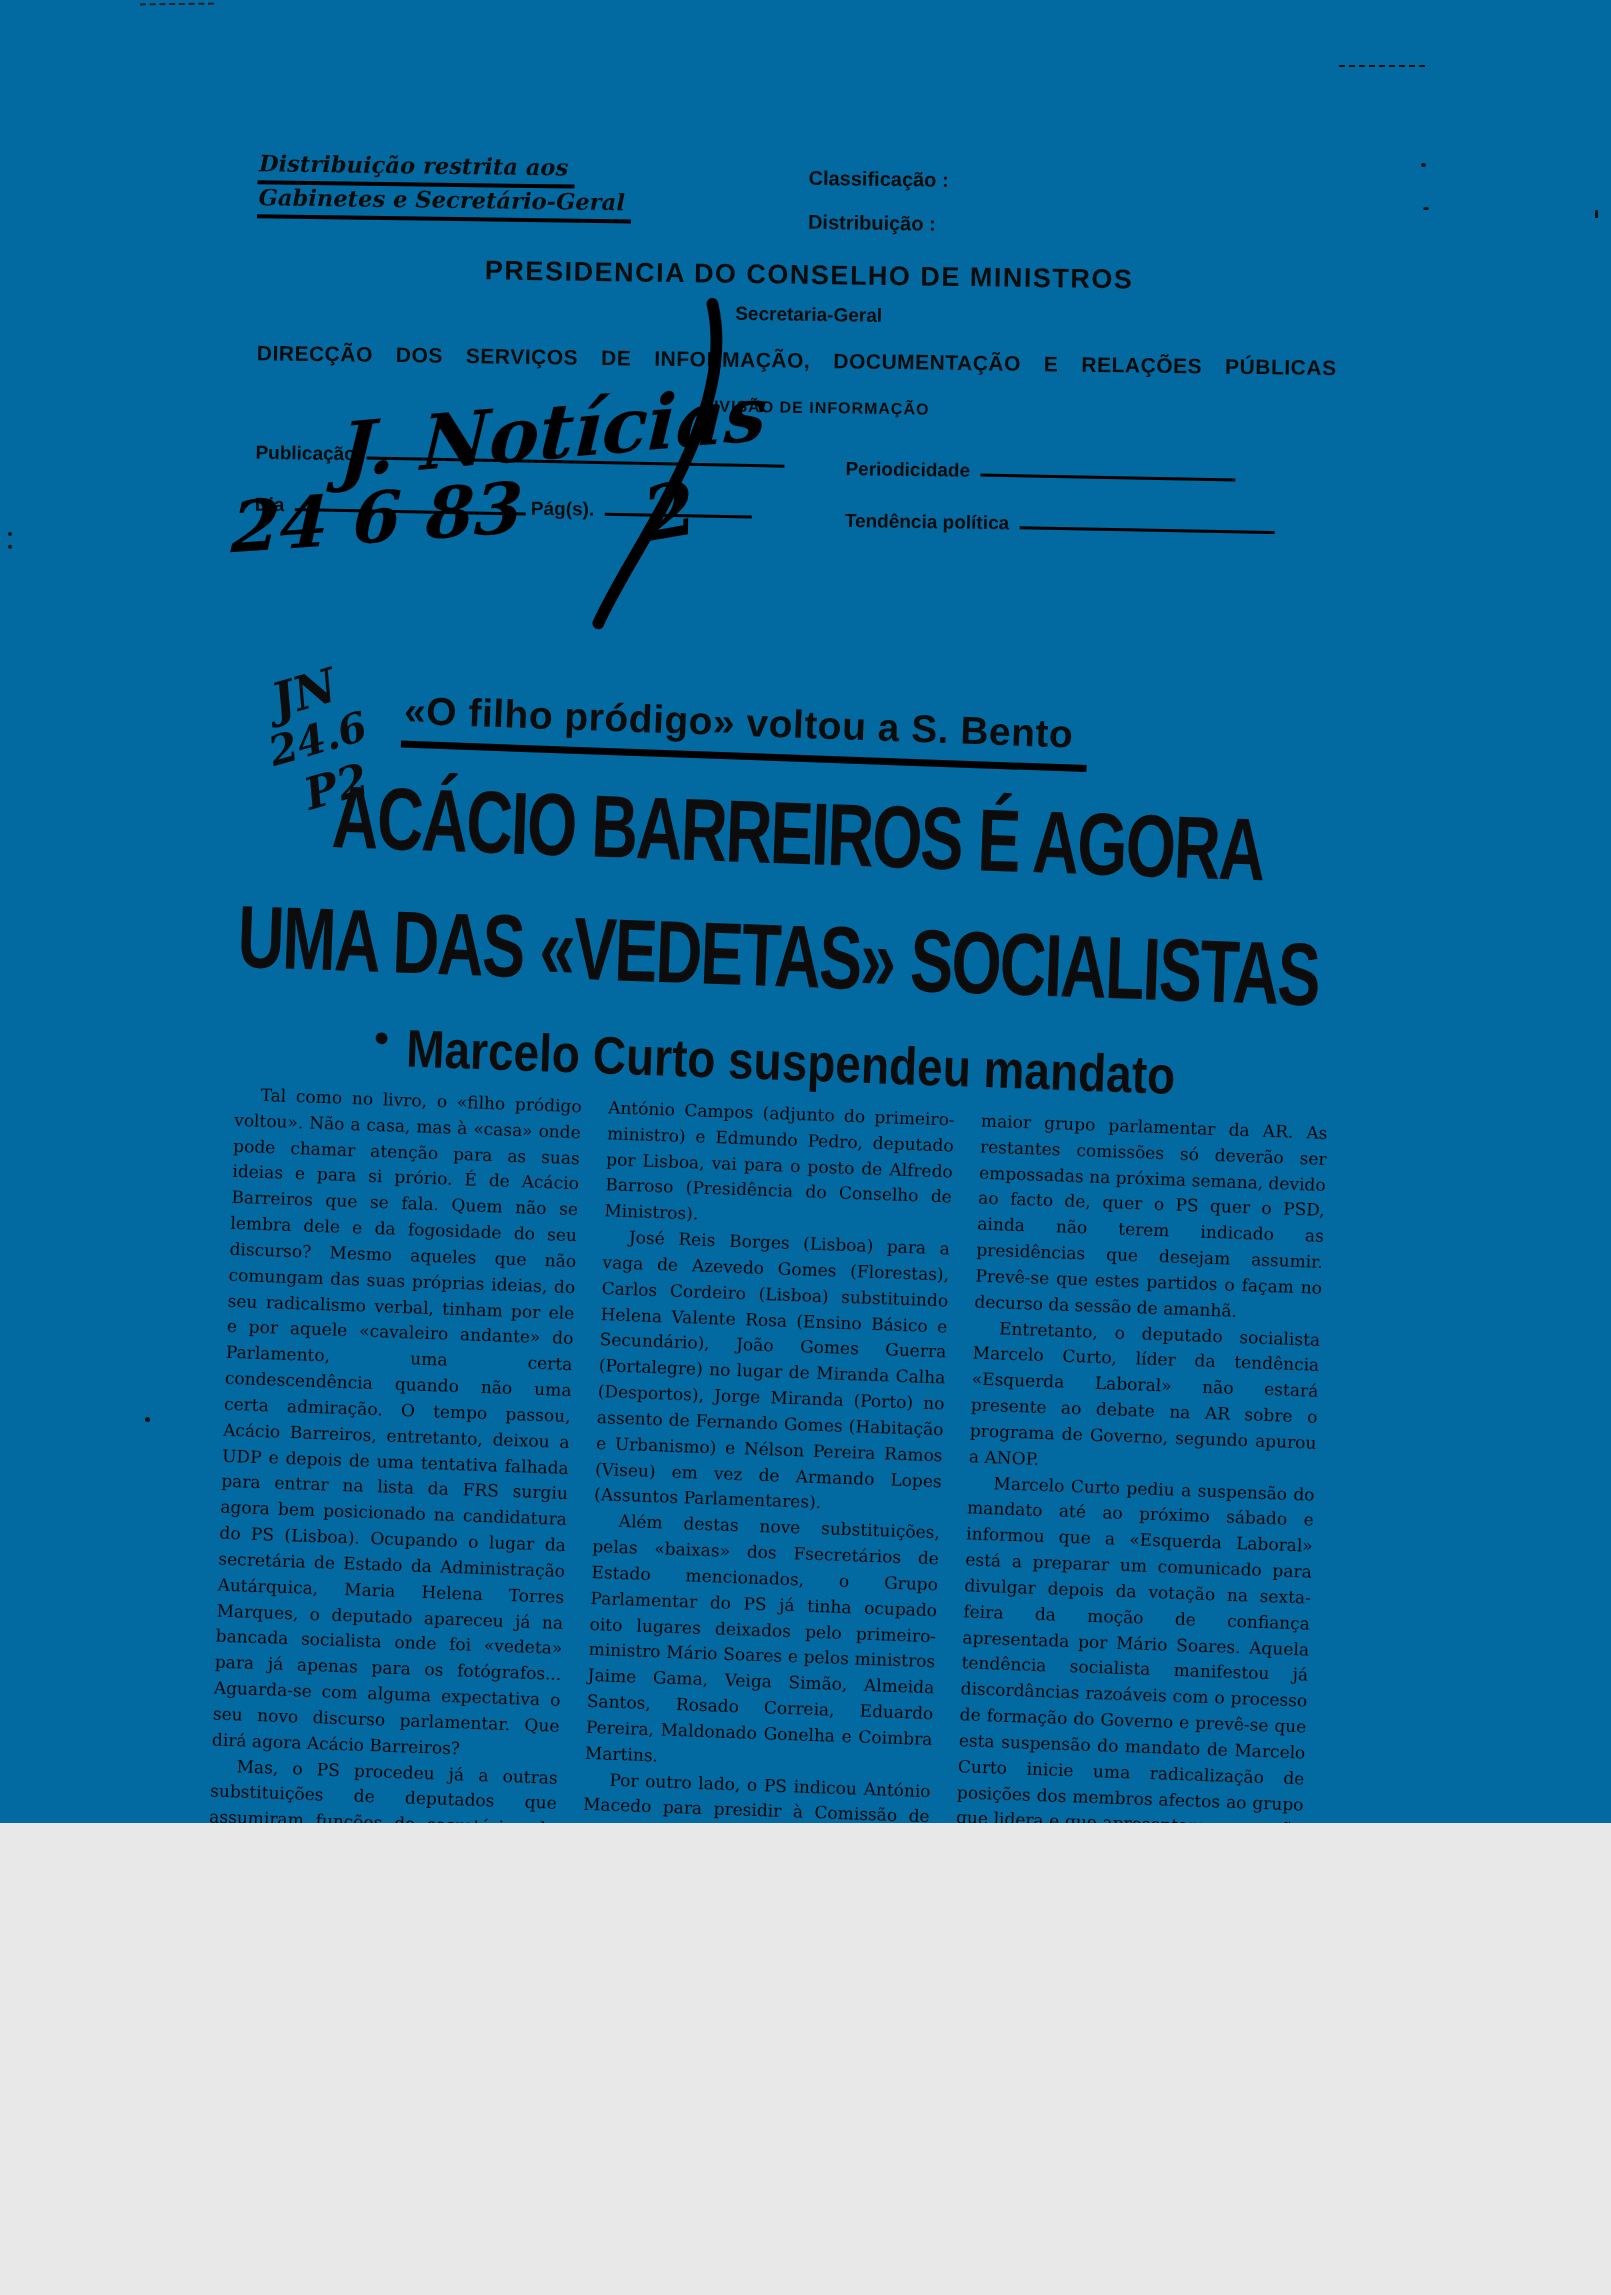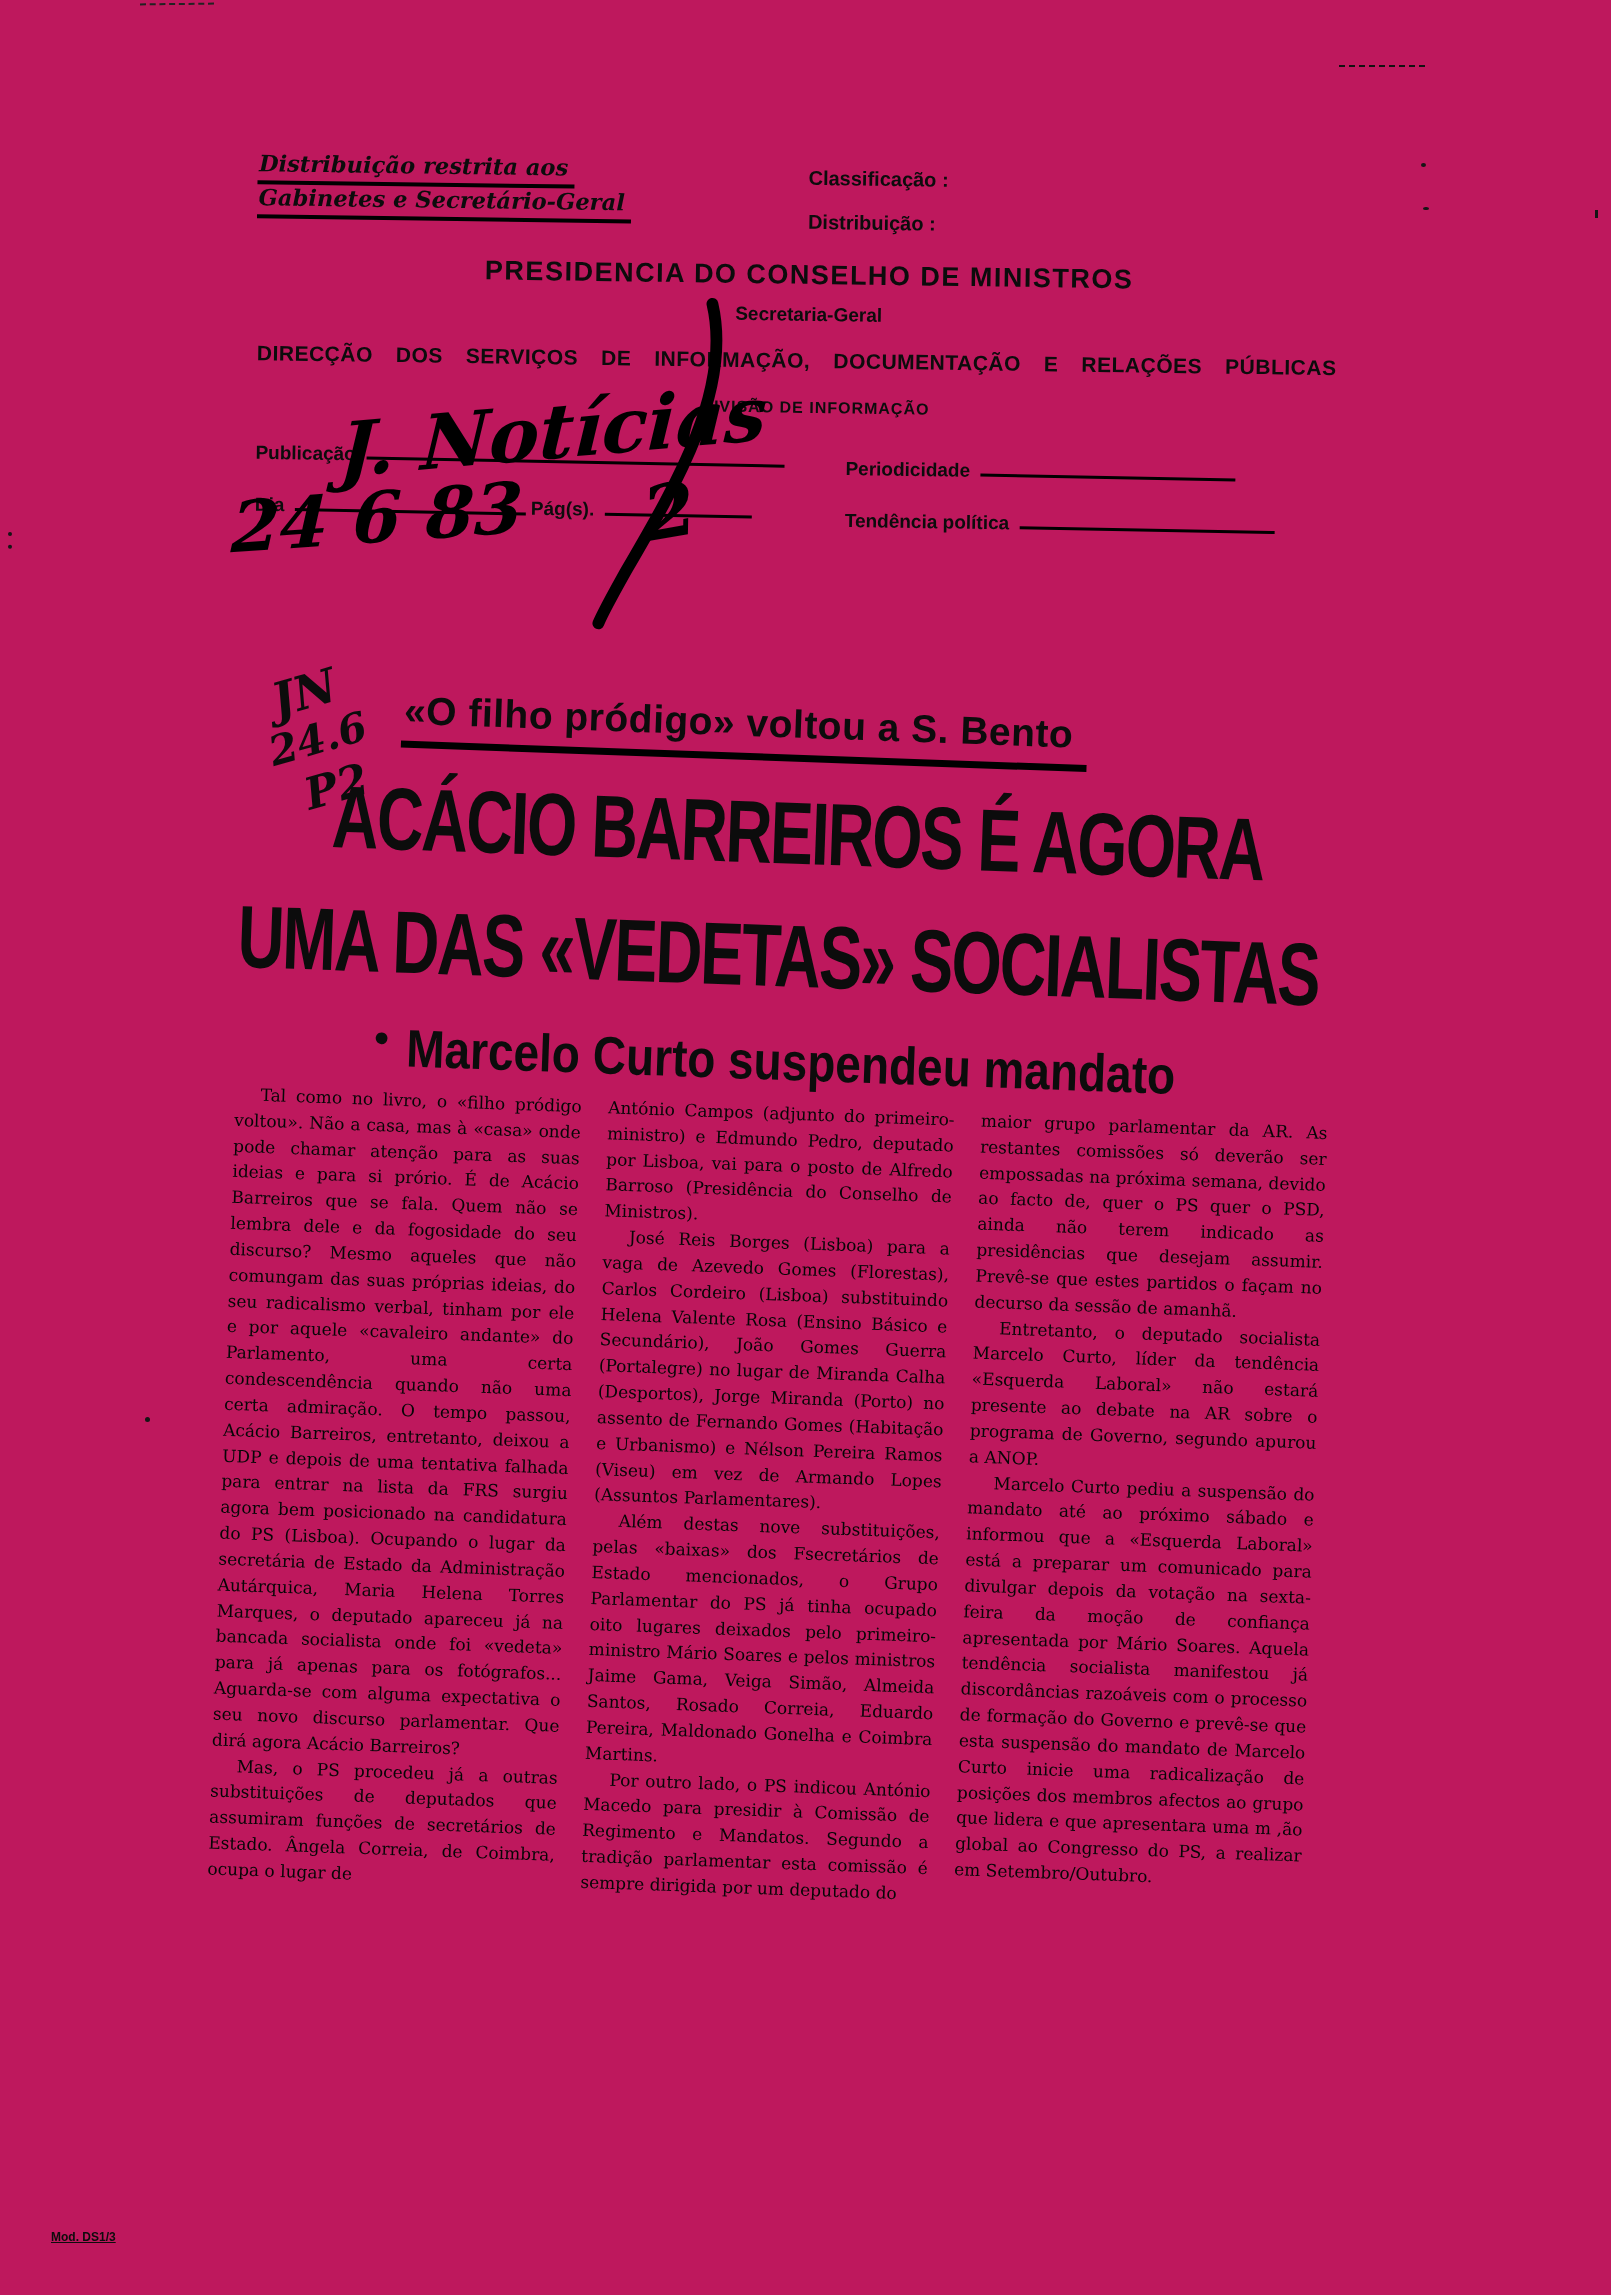--- a/index.html
+++ b/index.html
@@ -1,17 +1,17 @@
 <!DOCTYPE html>
 <html style="font-size:7.9px"><head>
 <meta charset="utf-8">
 <style>
   html,body { margin:0; padding:0; background:#e8e8e8; }
   .page {
-    position:relative; width:1612px; height:2295px; background:#be185d;
+    position:relative; width:1612px; height:1823px; background:#0369a1;
     font-family:"Liberation Sans", sans-serif; color:#0c0c0c; overflow:hidden;
   }
   
   .art { position:absolute; background:#151515; }
   .art-dash-tl { left:140px; top:2.9px; width:74px; height:0; background:none; border-top:2.5px dashed #222; transform:rotate(-0.6deg); }
   .art-dash-tr { left:1339px; top:65px; width:86px; height:0; background:none; border-top:2.9px dashed #111; }
   .art-dot-r1 { left:1421px; top:163px; width:4.9px; height:3.9px; border-radius:50%; }
   .art-dot-r2 { left:1423px; top:207px; width:5.9px; height:3.4px; border-radius:50%; }
   .art-colon-l { left:7.9px; top:532px; width:3.9px; height:3.9px; border-radius:50%; box-shadow:0 12.8px 0 #151515; }
   .art-dot-col { left:145px; top:1417px; width:5.4px; height:5.4px; border-radius:50%; }

